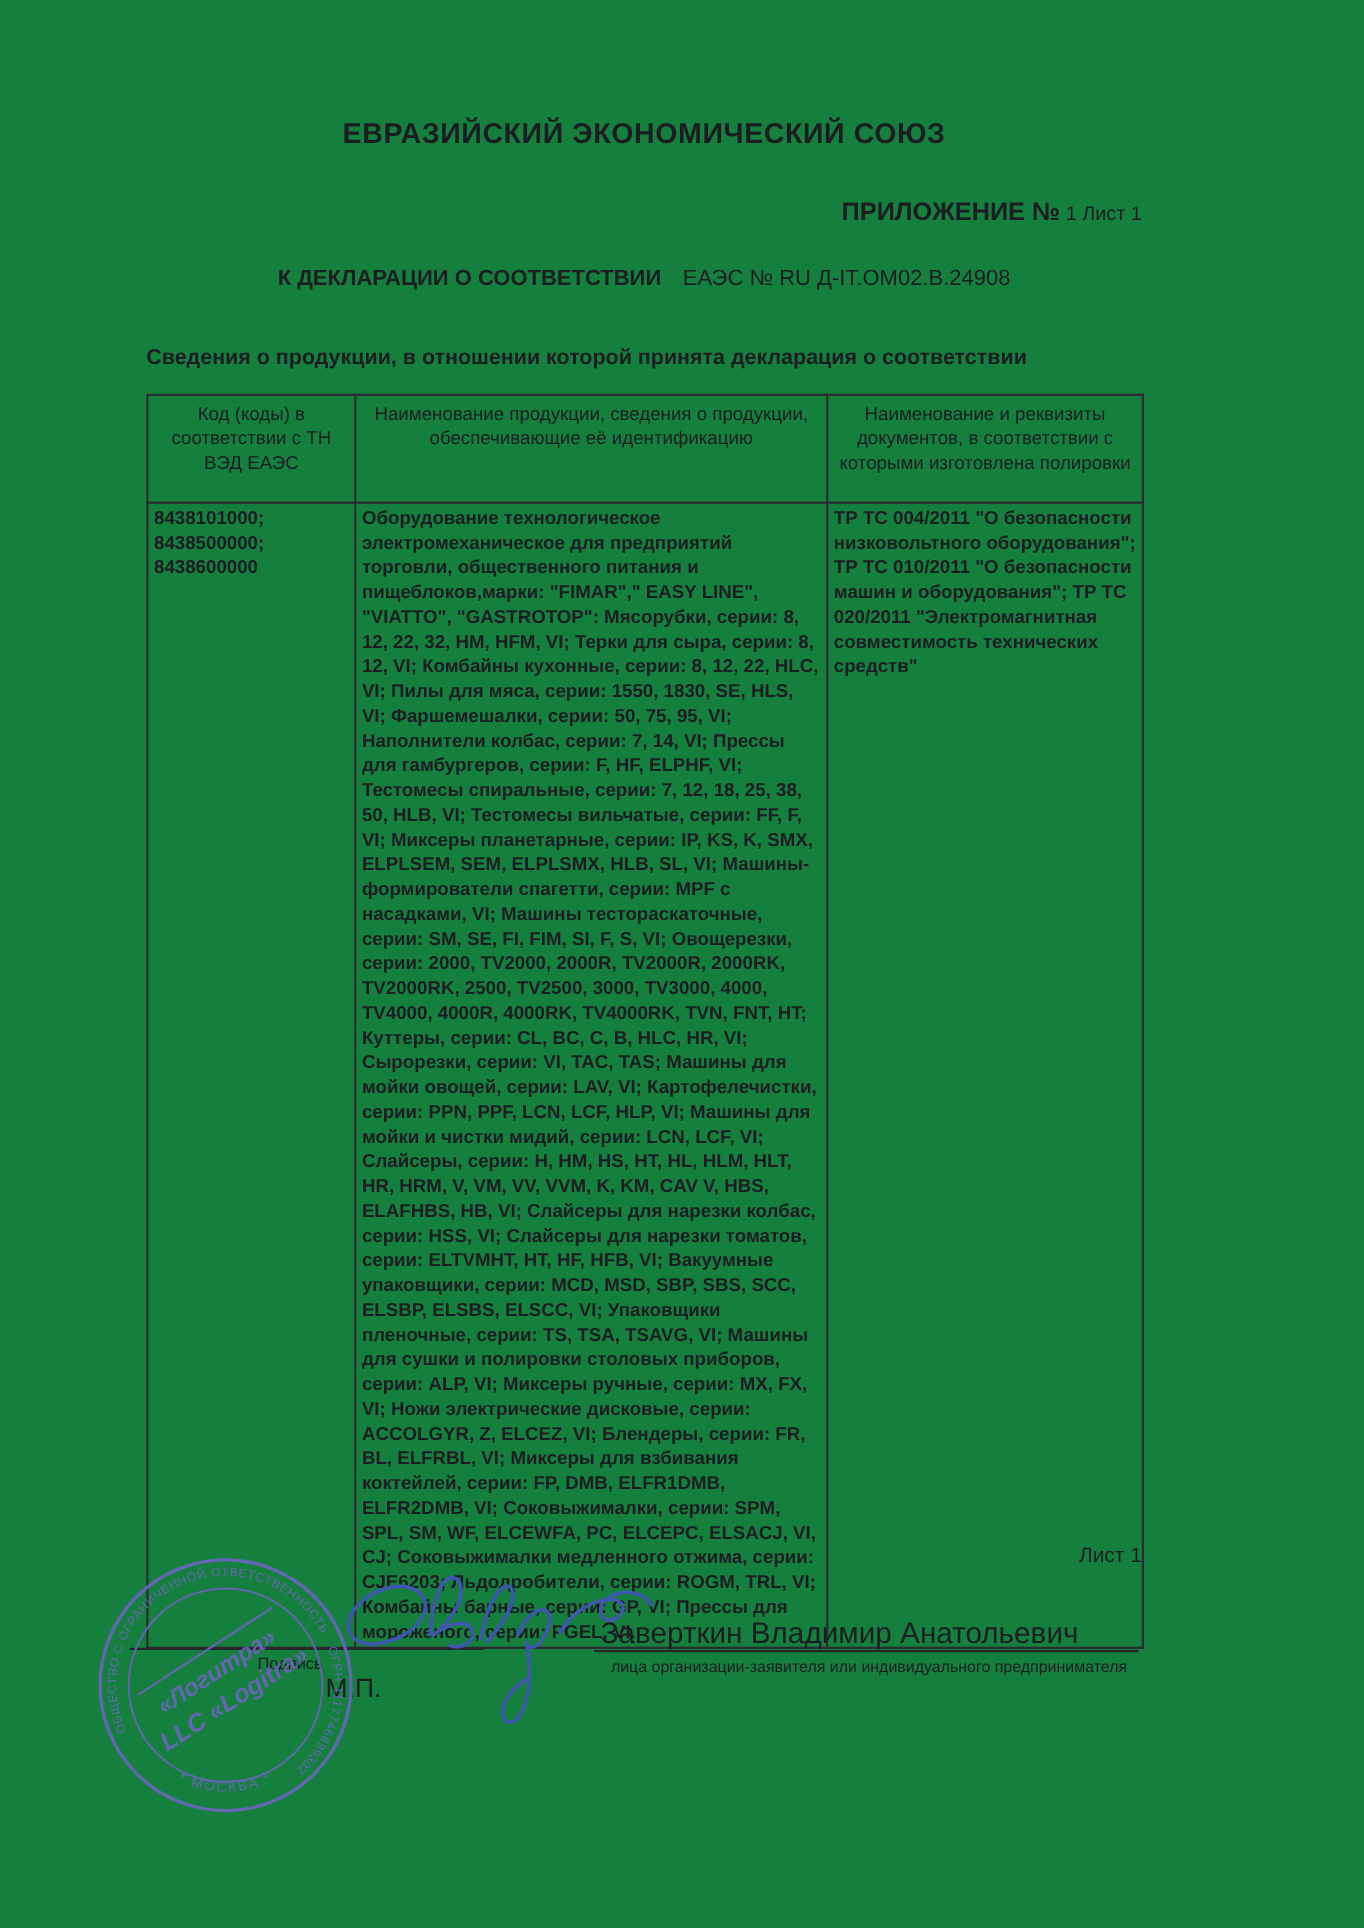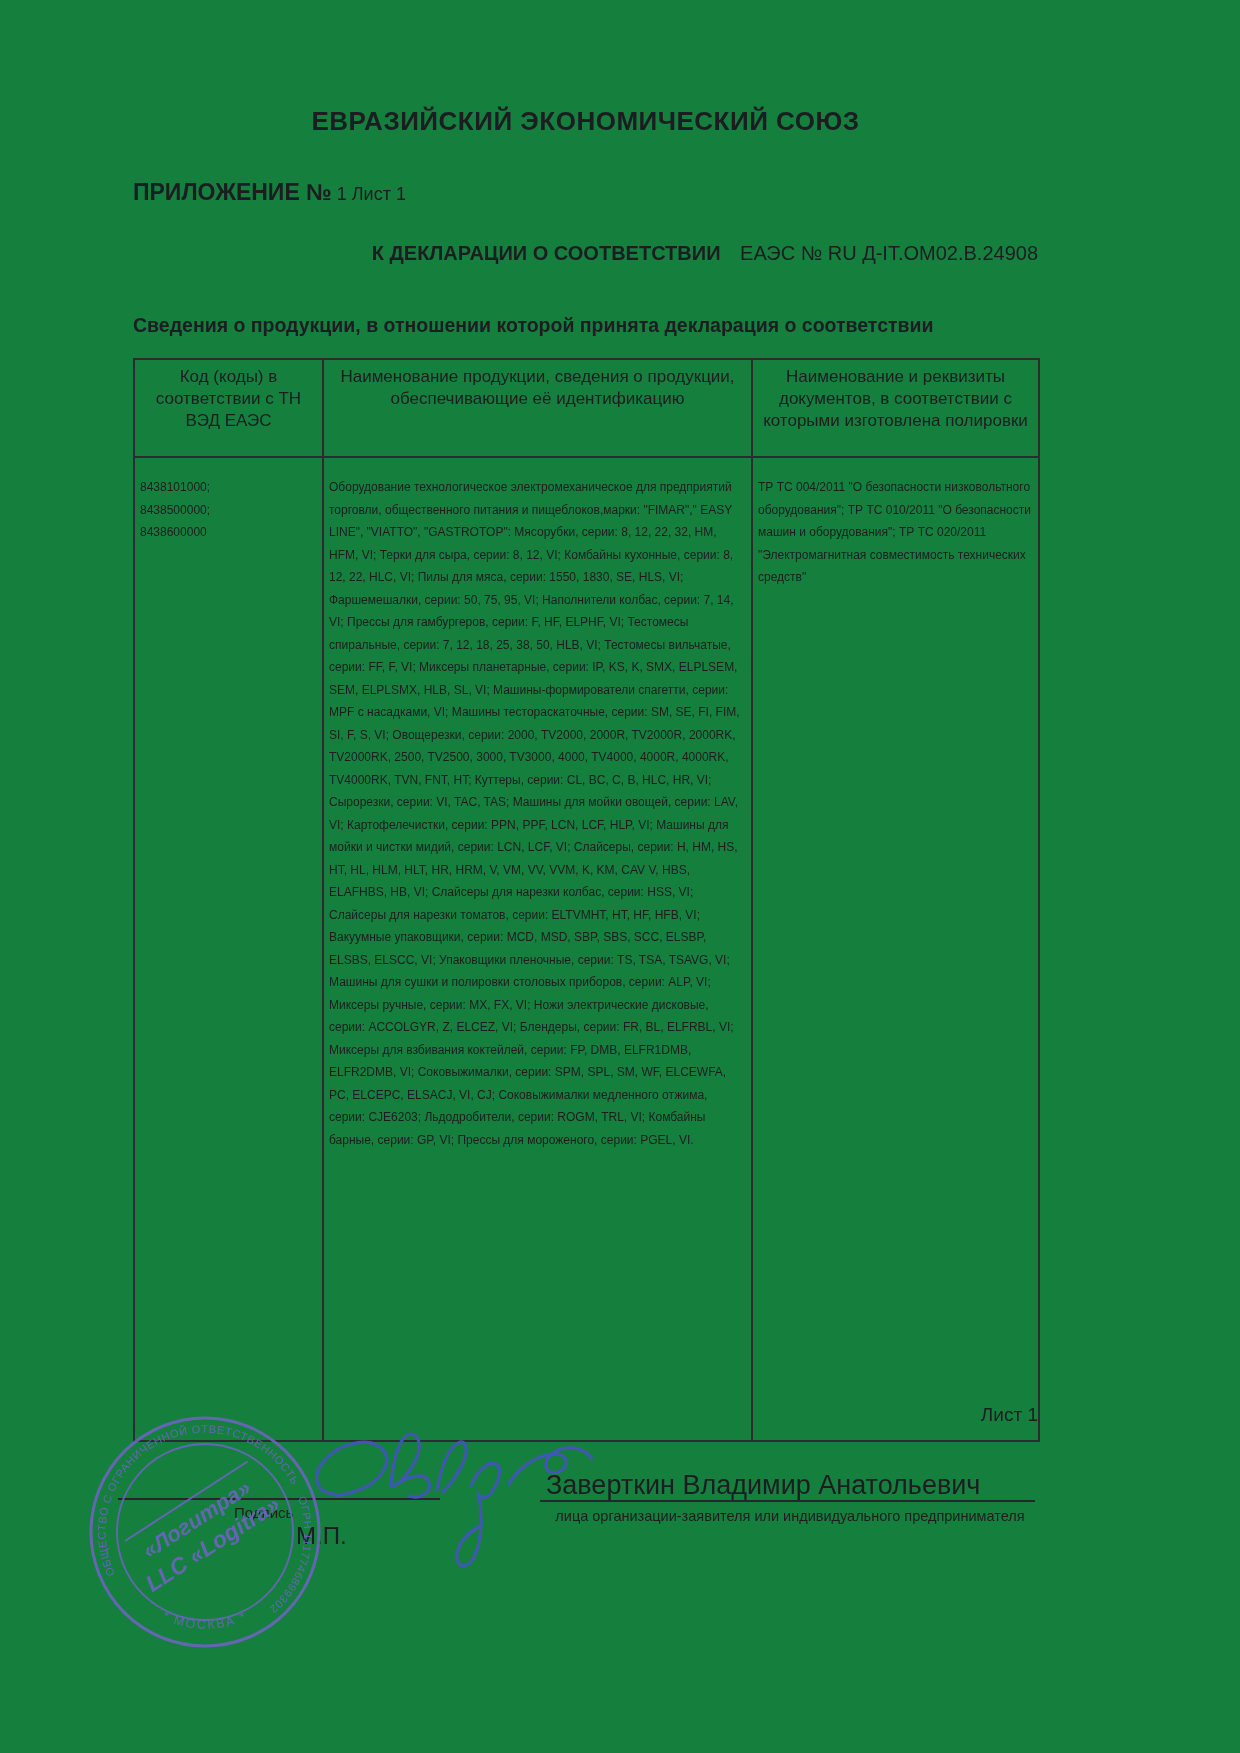--- a/index.html
+++ b/index.html
@@ -3,30 +3,30 @@
 <meta charset="utf-8">
 <style>
   html,body{margin:0;padding:0;background:#e8e8e8;}
   .page{
     position:relative;width:1240px;height:1753px;background:#15803d;
     font-family:"Liberation Sans",sans-serif;color:#1c1c22;overflow:hidden;
     margin:0 auto;
   }
   .union-title{position:absolute;top:106px;left:133px;width:905px;text-align:center;
     font-size:26px;font-weight:bold;letter-spacing:.5px;}
-  .annex-line{position:absolute;top:179px;left:133px;width:905px;text-align:left;font-size:18px;}
+  .annex-line{position:absolute;top:179px;left:133px;width:905px;text-align:right;font-size:18px;}
   .annex-line .lbl{font-size:23px;font-weight:bold;}
-  .decl-line{position:absolute;top:242px;left:133px;width:905px;text-align:right;font-size:20px;}
+  .decl-line{position:absolute;top:242px;left:133px;width:905px;text-align:center;font-size:20px;}
   .decl-line .lbl{font-weight:bold;margin-right:14px;}
   .section-title{position:absolute;top:314px;left:133px;font-size:19.5px;font-weight:bold;}
   table.products{position:absolute;top:358px;left:133px;width:905px;border-collapse:collapse;table-layout:fixed;}
   table.products th,table.products td{border:2px solid #2b2b30;}
   table.products th{font-size:17px;font-weight:normal;text-align:center;vertical-align:top;
     padding:6px 10px;line-height:22px;height:84px;margin-top:43px;}
-  table.products td{font-size:12px;vertical-align:top;padding:18px 5px;line-height:22.5px;height:946px;}
+  table.products td{font-size:17px;vertical-align:top;padding:2px 5px;line-height:22.5px;height:946px;font-weight:bold;}
   td.codes{white-space:pre-line;}
   .sheet-label{position:absolute;top:1404px;left:133px;width:905px;text-align:right;font-size:19px;}
   .sig-line{position:absolute;top:1498px;left:118px;width:322px;border-top:2px solid #26262b;}
   .sig-caption{position:absolute;top:1504px;left:234px;font-size:15px;}
   .name-line{position:absolute;top:1500px;left:540px;width:495px;border-top:2px solid #26262b;}
   .holder-name{position:absolute;top:1470px;left:546px;font-size:27px;}
   .name-caption{position:absolute;top:1506px;left:540px;width:500px;text-align:center;
     font-size:14.5px;line-height:21.5px;}
   .mp{position:absolute;top:1522px;left:296px;font-size:24px;font-weight:normal;}
   .stamp{position:absolute;left:75px;top:1402px;width:260px;height:260px;opacity:.88;}

